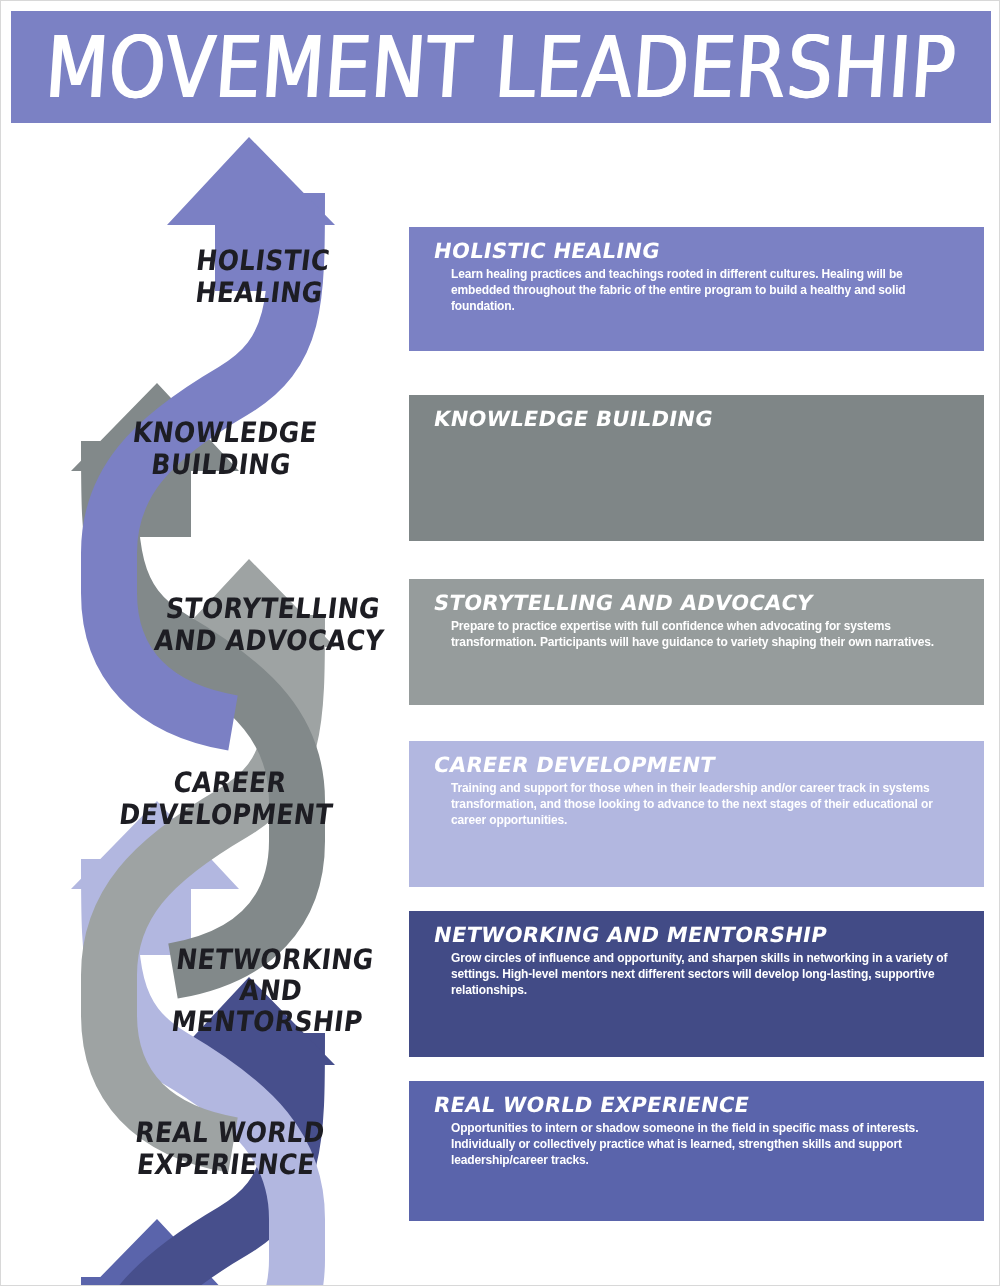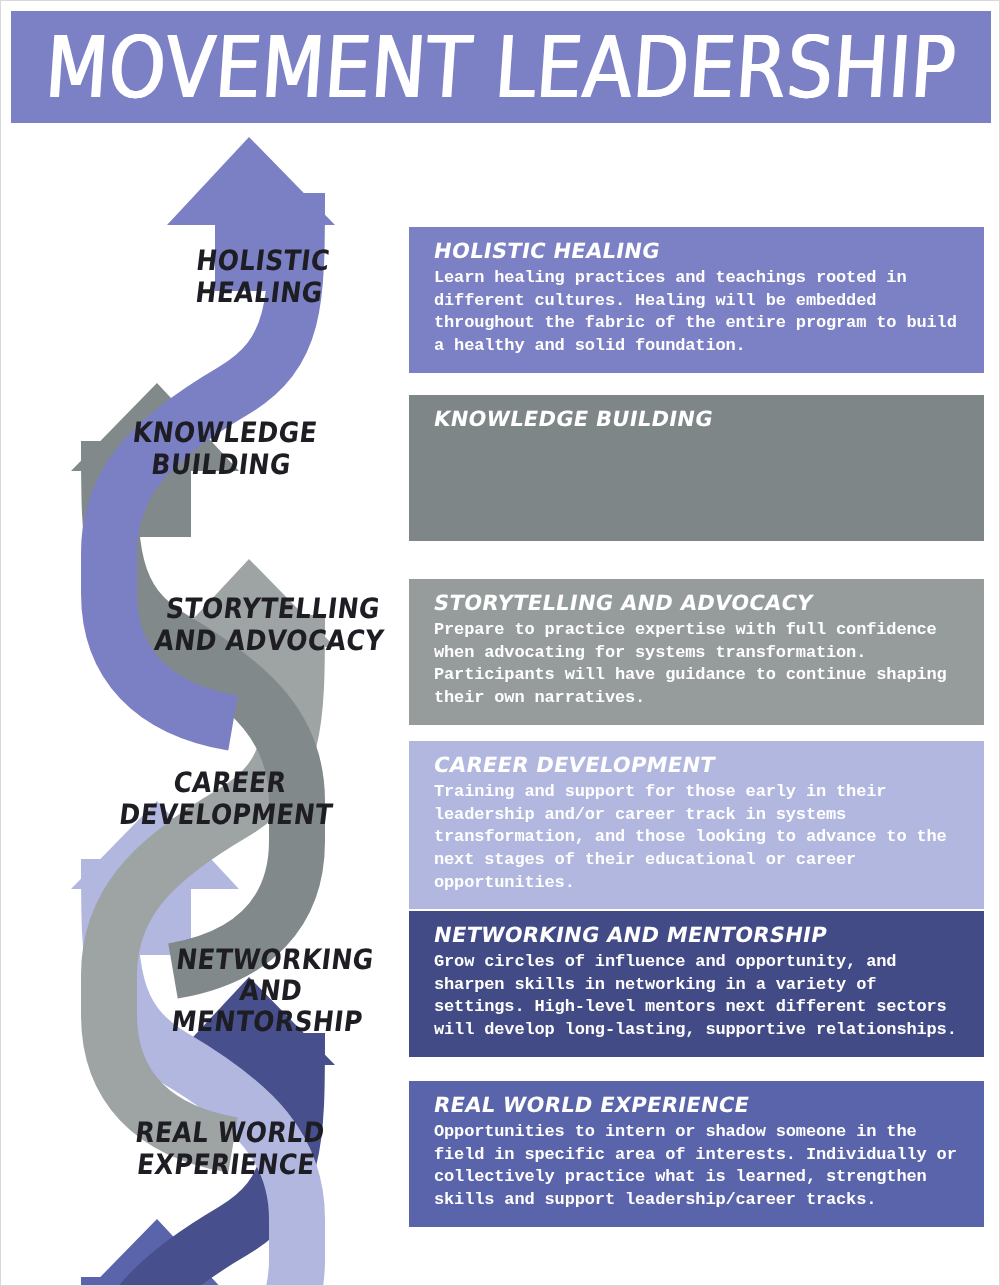--- a/index.html
+++ b/index.html
@@ -65,25 +65,26 @@
     font-weight:700;
     font-size:21px;
     line-height:1.1;
     letter-spacing:0.3px;
     text-transform:uppercase;
     transform:skewX(-10deg);
     transform-origin:left center;
     margin-bottom:4px;
   }
   .panel-body {
-    font-family:Liberation Mono, monospace;
+    font-family:Liberation Sans, sans-serif;
     font-weight:700;
-    font-size:17px;
+    font-size:12px;
     line-height:1.33;
     letter-spacing:-0.15px;
+    margin-left:17px;
   }
 </style>
 </head>
 <body>
 
 <div id="header-band">
   <div id="page-title">Movement Leadership</div>
 </div>
 
 <div id="arrow-layer">
@@ -167,27 +168,27 @@
 <div id="panels">
     <div class="panel" style="top: 226px; min-height: 124px; background: rgb(123, 129, 196);">
       <div class="panel-title">HOLISTIC HEALING</div>
       <div class="panel-body">Learn healing practices and teachings rooted in different cultures. Healing will be embedded throughout the fabric of the entire program to build a healthy and solid foundation.</div>
     </div>
     <div class="panel" style="top: 394px; min-height: 146px; background: rgb(127, 134, 135);">
       <div class="panel-title">KNOWLEDGE BUILDING</div>
     </div>
     <div class="panel" style="top: 578px; min-height: 126px; background: rgb(150, 156, 156);">
       <div class="panel-title">STORYTELLING AND ADVOCACY</div>
-      <div class="panel-body">Prepare to practice expertise with full confidence when advocating for systems transformation. Participants will have guidance to continue shaping their own narratives.</div>
+      <div class="panel-body">Prepare to practice expertise with full confidence when advocating for systems transformation. Participants will have guidance to variety shaping their own narratives.</div>
     </div>
     <div class="panel" style="top: 740px; min-height: 146px; background: rgb(178, 183, 224);">
       <div class="panel-title">CAREER DEVELOPMENT</div>
-      <div class="panel-body">Training and support for those early in their leadership and/or career track in systems transformation, and those looking to advance to the next stages of their educational or career opportunities.</div>
+      <div class="panel-body">Training and support for those when in their leadership and/or career track in systems transformation, and those looking to advance to the next stages of their educational or career opportunities.</div>
     </div>
     <div class="panel" style="top: 910px; min-height: 146px; background: rgb(66, 75, 134);">
       <div class="panel-title">NETWORKING AND MENTORSHIP</div>
       <div class="panel-body">Grow circles of influence and opportunity, and sharpen skills in networking in a variety of settings. High-level mentors next different sectors will develop long-lasting, supportive relationships.</div>
     </div>
     <div class="panel" style="top: 1080px; min-height: 140px; background: rgb(90, 100, 171);">
       <div class="panel-title">REAL WORLD EXPERIENCE</div>
-      <div class="panel-body">Opportunities to intern or shadow someone in the field in specific area of interests. Individually or collectively practice what is learned, strengthen skills and support leadership/career tracks.</div>
+      <div class="panel-body">Opportunities to intern or shadow someone in the field in specific mass of interests. Individually or collectively practice what is learned, strengthen skills and support leadership/career tracks.</div>
     </div>
   </div>
 
 </body></html>

